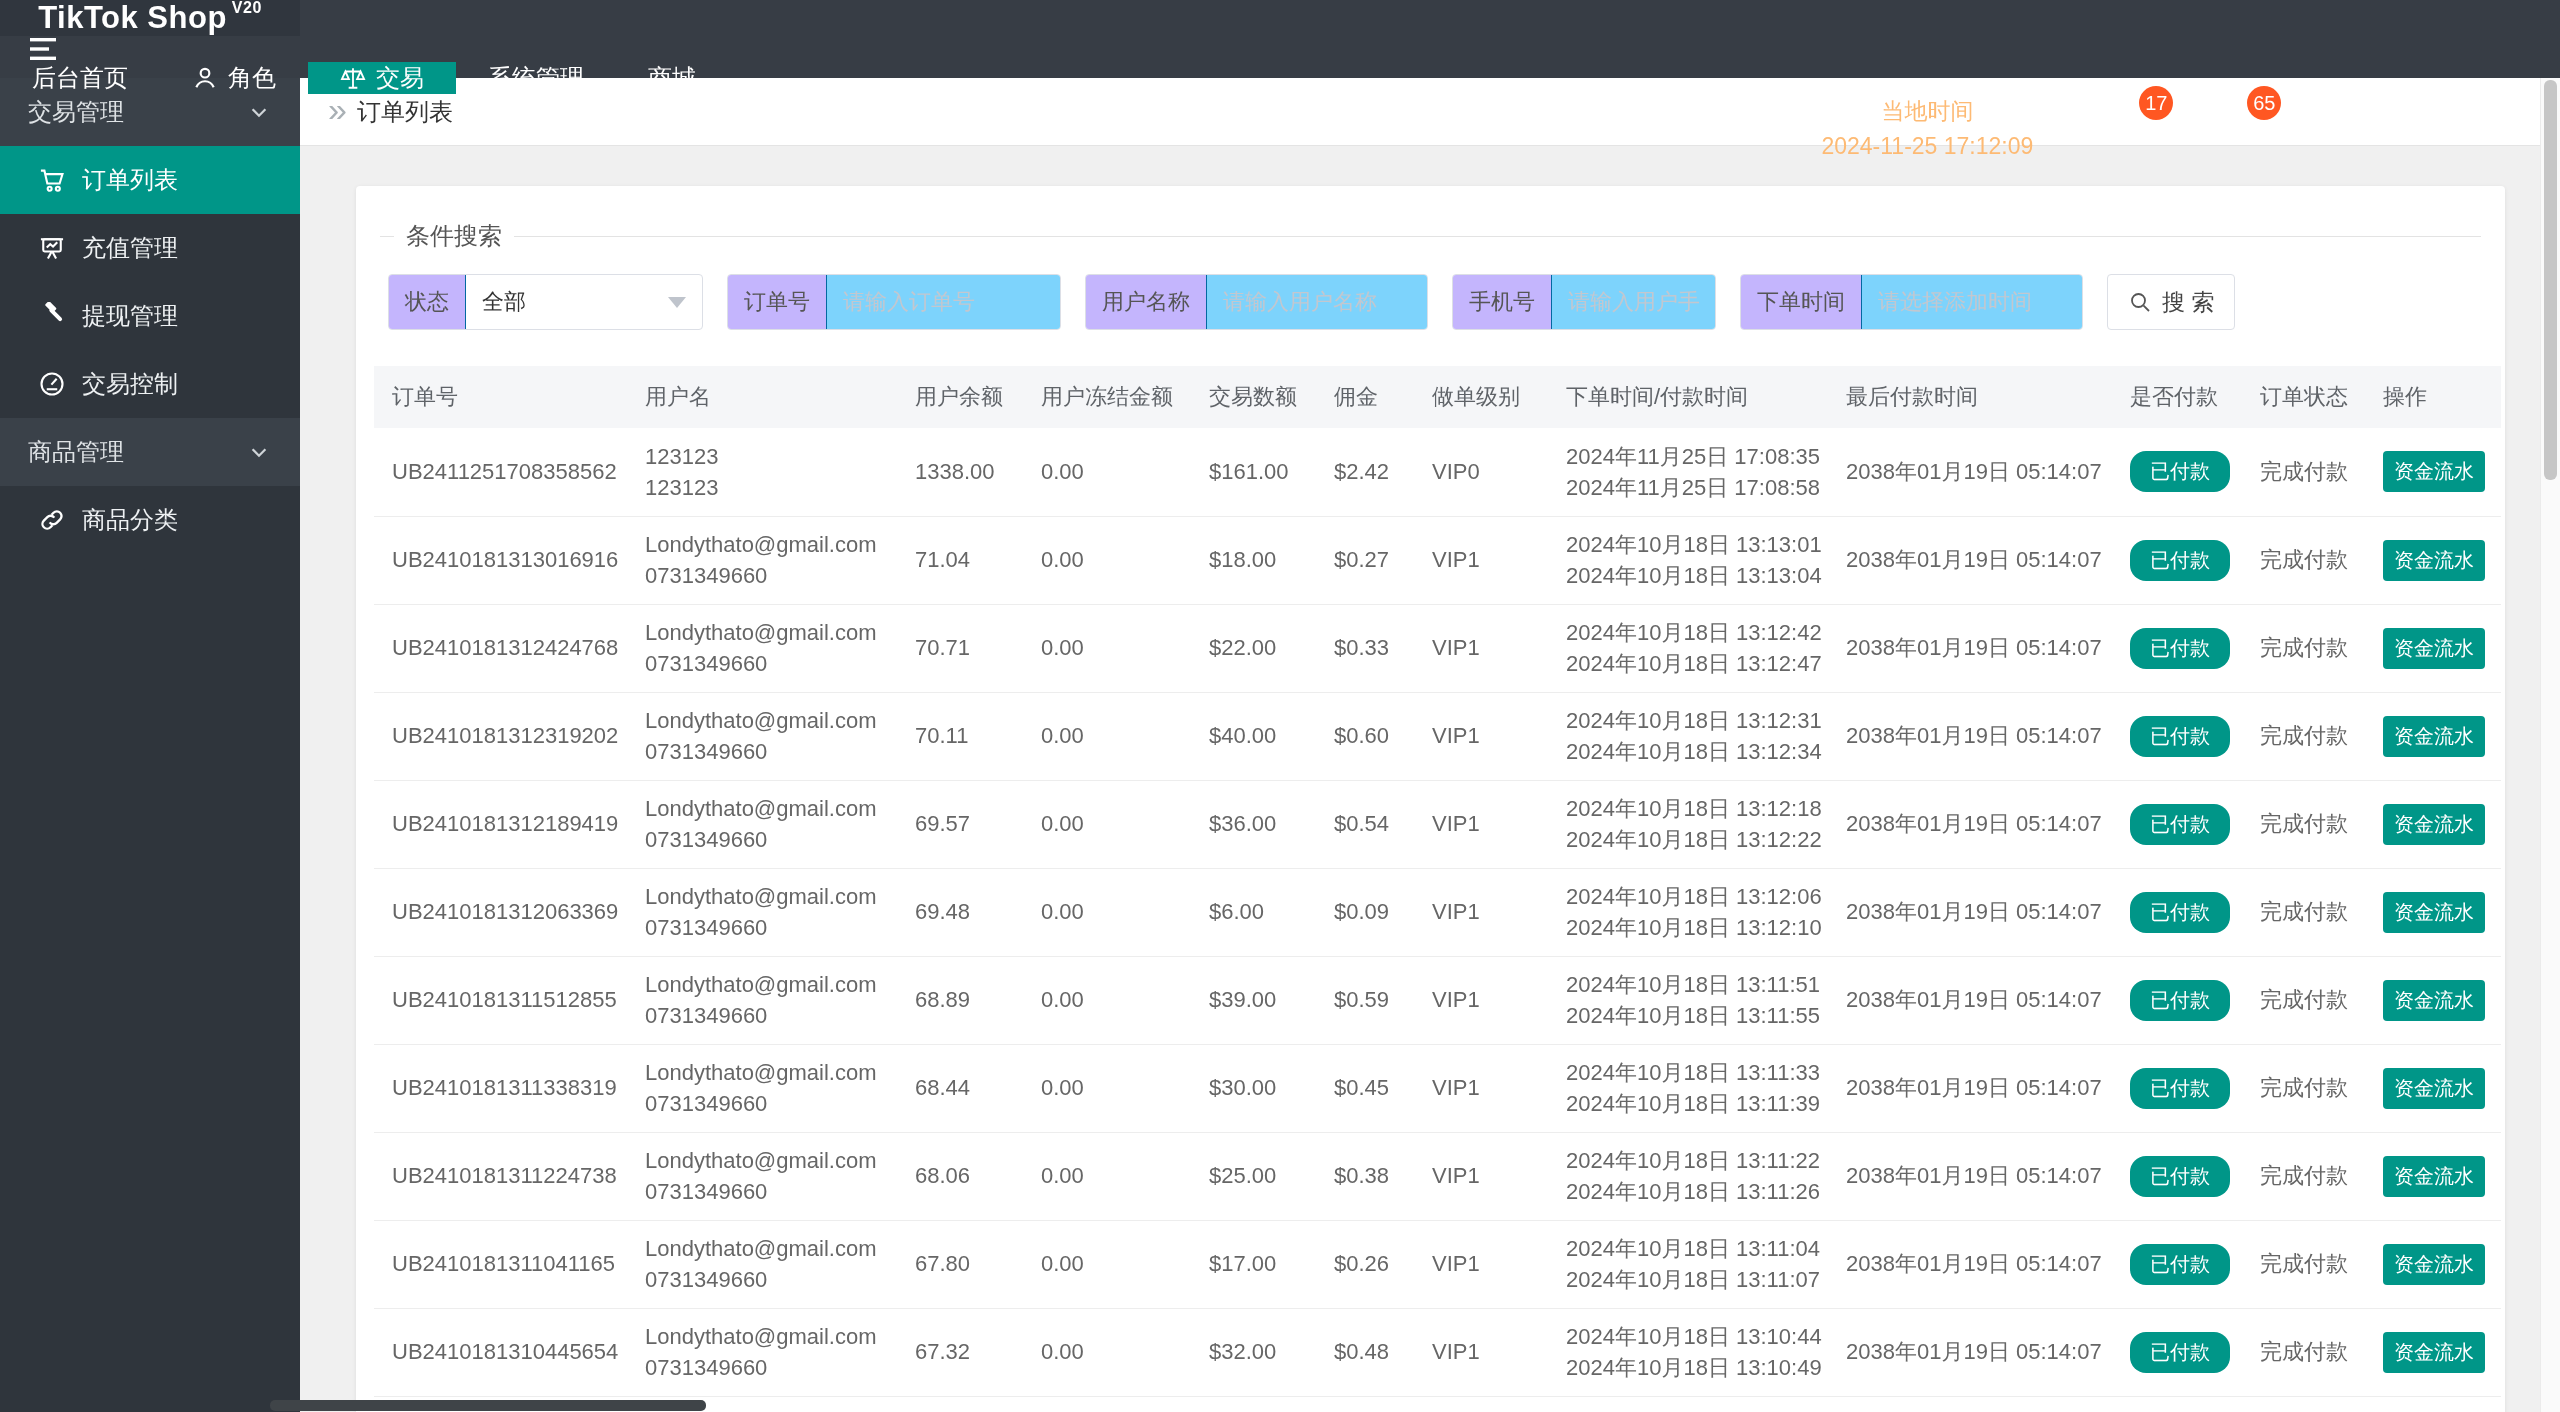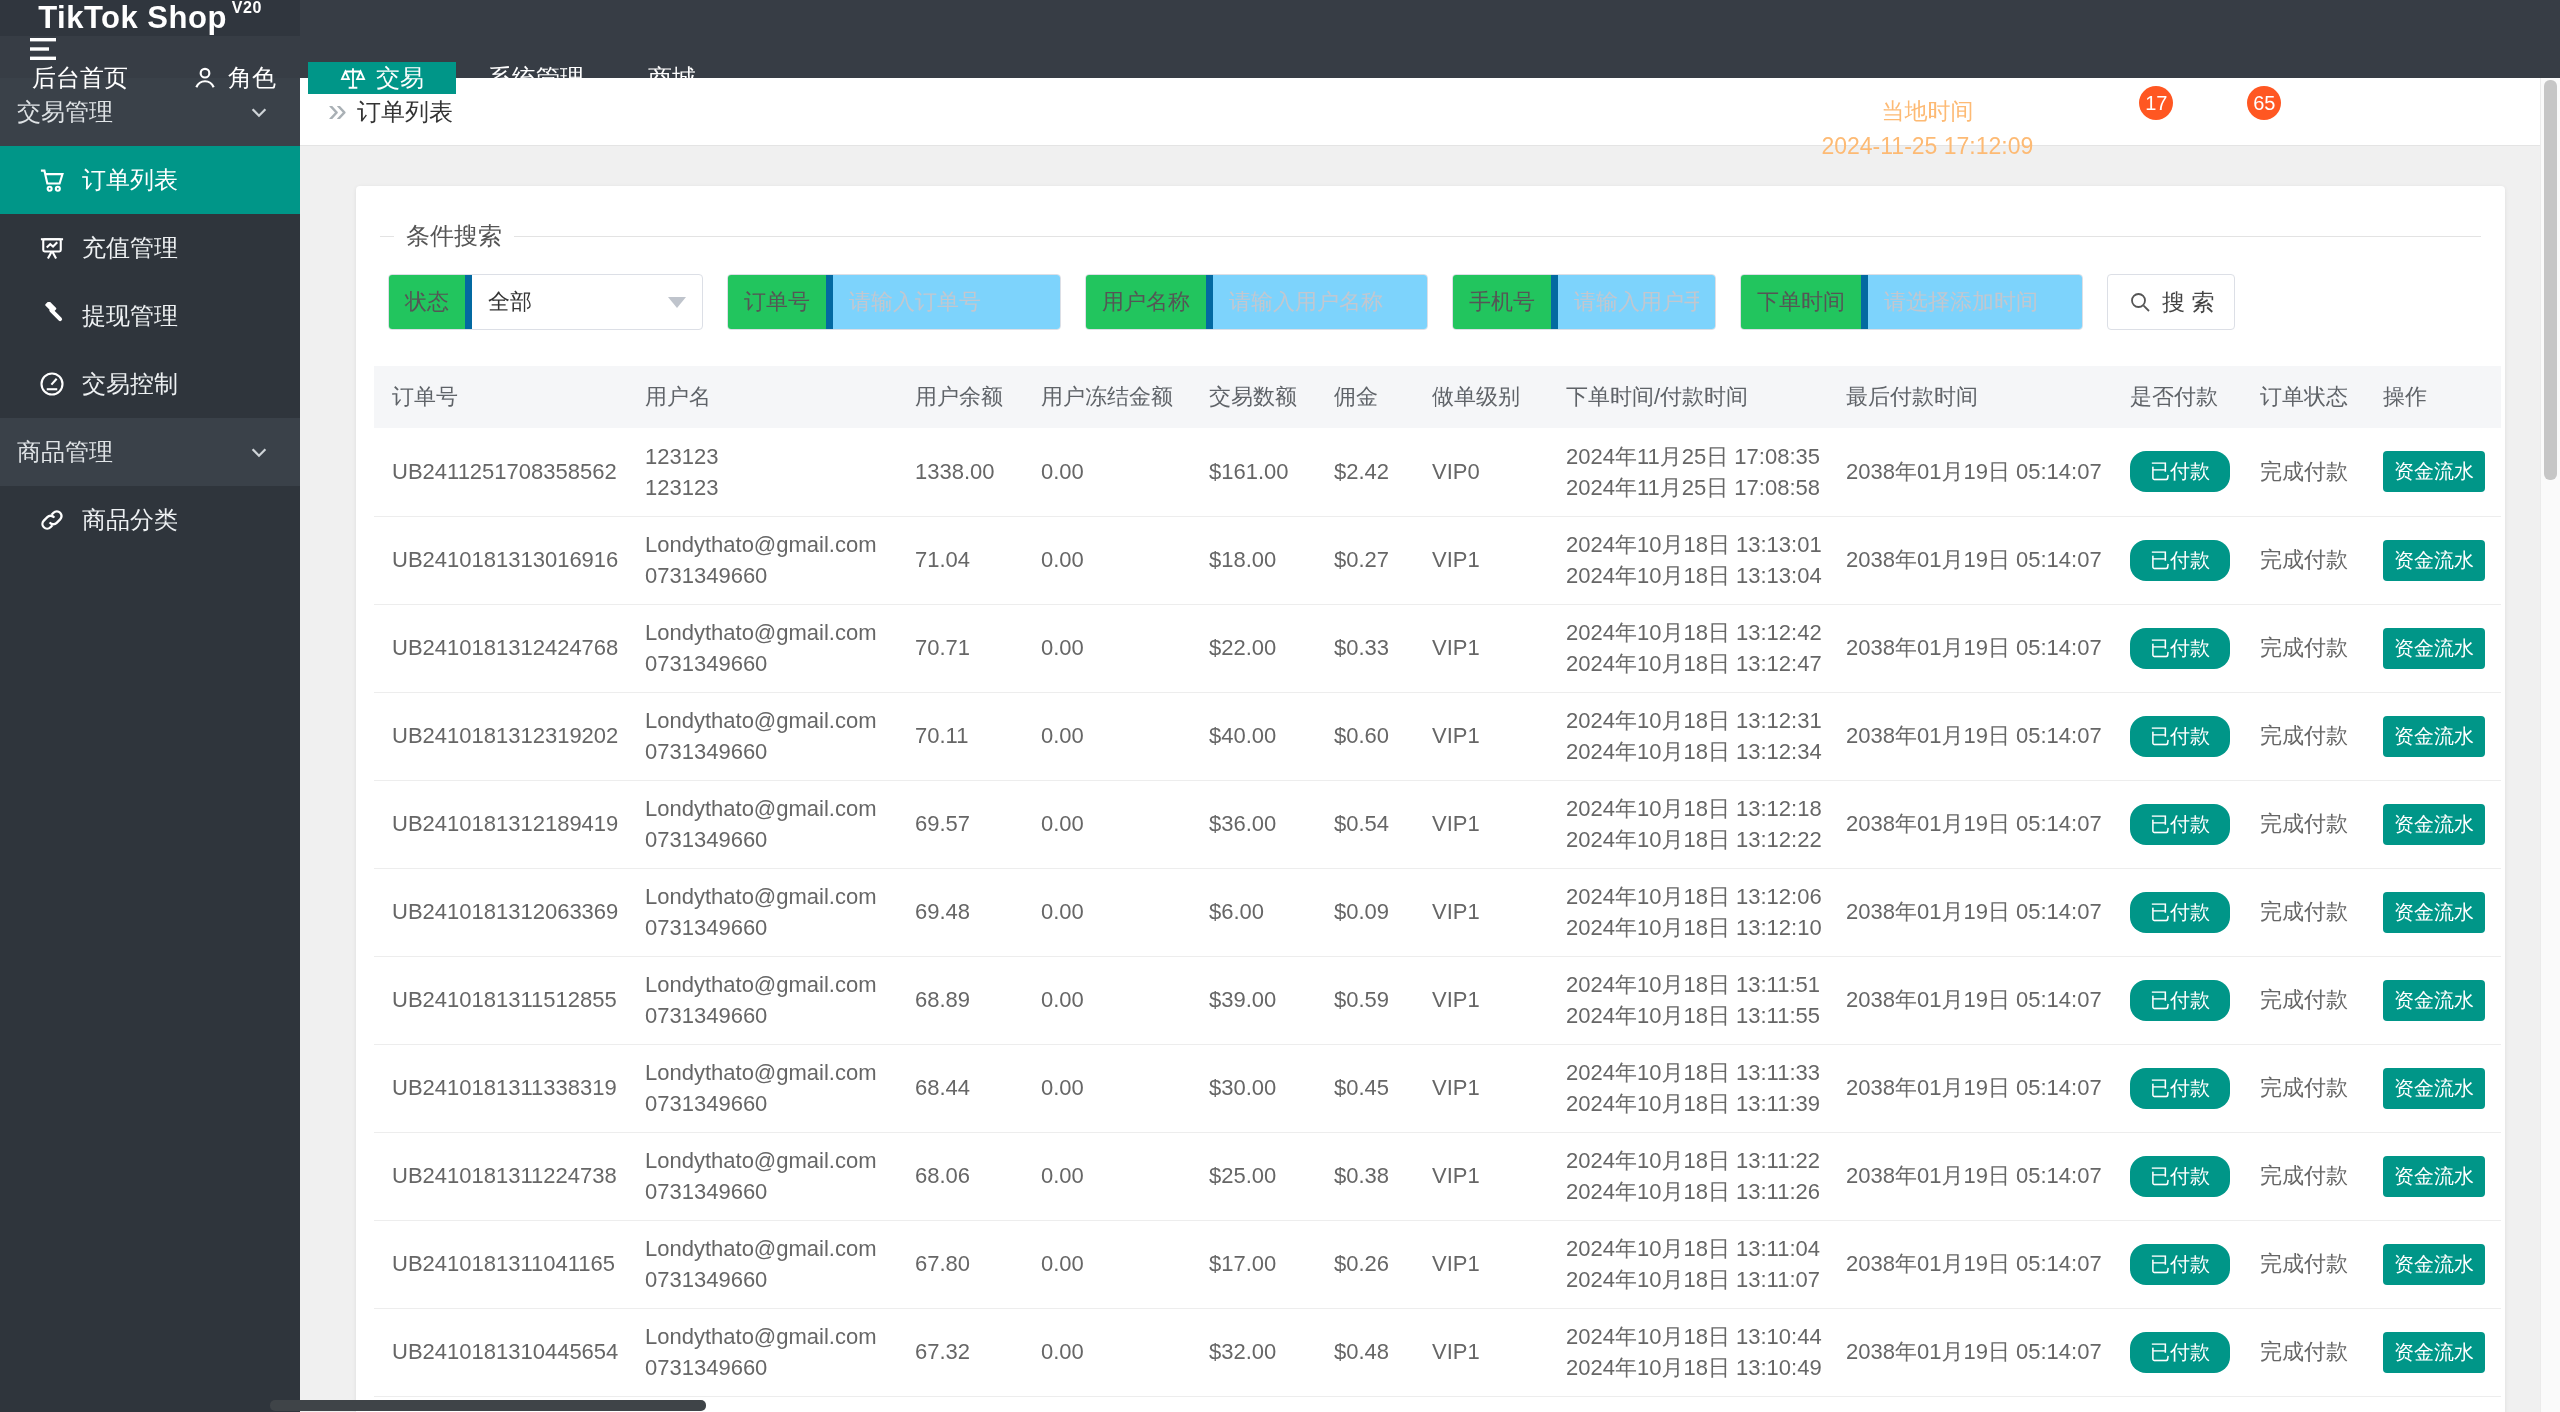--- a/index.html
+++ b/index.html
@@ -18,40 +18,40 @@
   .nav-item svg { width:26px; height:26px; }
   .top-right { margin-left:auto; display:flex; align-items:center; padding-right:24px; }
   .time-block { text-align:center; color:#fdba74; font-size:23px; line-height:1.5; margin-right:34px; }
   .tool { position:relative; color:#fff; font-size:24px; margin:0 30px; cursor:pointer; white-space:nowrap; }
   .badge { position:absolute; top:-27px; right:-28px; background:#ff5722; color:#fff; min-width:34px; height:34px; line-height:34px; border-radius:17px; font-size:20px; text-align:center; padding:0 4px; }
   .refresh-wrap { margin:0 30px; display:flex; align-items:center; cursor:pointer; }
   .admin { display:flex; align-items:center; gap:10px; color:#fff; font-size:24px; font-weight:bold; margin-left:26px; cursor:pointer; }
 
   
   .sidebar { position:absolute; left:0; top:78px; bottom:0; width:300px; background:#2f353c; z-index:20; }
-  .sb-group-header { height:68px; display:flex; align-items:center; justify-content:space-between; padding:0 30px 0 17px; background:#3a4149; color:#dfe3e6; font-size:24px; cursor:pointer; }
+  .sb-group-header { height:68px; display:flex; align-items:center; justify-content:space-between; padding:0 30px 0 28px; background:#3a4149; color:#dfe3e6; font-size:24px; cursor:pointer; }
   .sb-group-header svg { width:22px; height:22px; }
   .sb-item { height:68px; display:flex; align-items:center; gap:16px; padding-left:38px; color:#eef1f3; font-size:24px; cursor:pointer; }
   .sb-item.active { background:#009688; color:#fff; }
   .sb-item svg { width:28px; height:28px; flex:none; }
 
   
   .main { position:absolute; left:300px; top:78px; right:20px; bottom:0; background:#f0f0f0; overflow:hidden; }
   .breadcrumb { height:68px; background:#fff; display:flex; align-items:center; padding-left:28px; gap:10px; border-bottom:1px solid #e4e4e4; }
   .bc-arrows { color:#a9b0b5; font-size:34px; line-height:1; margin-top:-6px; }
   .bc-text { color:#333; font-size:24px; }
   .content { padding:40px 0 0 56px; height:calc(100% - 68px); overflow:hidden; }
   .card { width:2149px; background:#fff; border-radius:4px; box-shadow:0 1px 4px rgba(0,0,0,.08); padding:34px 18px 40px; }
 
   
   .search-fieldset { border:none; border-top:1px solid #e3e3e3; margin:0 6px; padding:0; }
   .search-fieldset legend { margin-left:14px; padding:0 12px; font-size:24px; color:#555; }
   .search-row { display:flex; align-items:center; gap:24px; margin:22px 8px 36px; }
   .ig { display:flex; align-items:stretch; height:56px; border:1px solid #dcdfe6; border-radius:4px; background:#fff; overflow:hidden; flex:none; }
-  .ig-label { display:flex; align-items:center; padding:0 16px; background:#22c55e; border-right:7px solid #0369a1; color:#555; font-size:22px; white-space:nowrap; }
+  .ig-label { display:flex; align-items:center; padding:0 16px; background:#c4b5fd; border-right:1px solid #0369a1; color:#555; font-size:22px; white-space:nowrap; }
   .ig-select { flex:1; display:flex; align-items:center; justify-content:space-between; padding:0 16px; font-size:22px; color:#333; cursor:pointer; }
   .caret-down { width:0; height:0; border-left:9px solid transparent; border-right:9px solid transparent; border-top:11px solid #bfc4cc; margin-left:12px; }
   .ig input { border:none; outline:none; padding:0 16px; font-size:22px; color:#333; flex:1; min-width:0; background:#7dd3fc; }
   .ig input::placeholder { color:#c3c7cf; }
   .w1{width:315px} .w2{width:334px} .w3{width:343px} .w4{width:264px} .w5{width:343px}
   .search-btn { height:56px; display:flex; align-items:center; gap:10px; padding:0 20px; border:1px solid #dcdfe6; border-radius:4px; background:#fff; font-size:23px; color:#444; cursor:pointer; flex:none; }
   .search-btn svg { width:24px; height:24px; }
 
   
   .order-table { width:100%; border-collapse:collapse; table-layout:fixed; }

